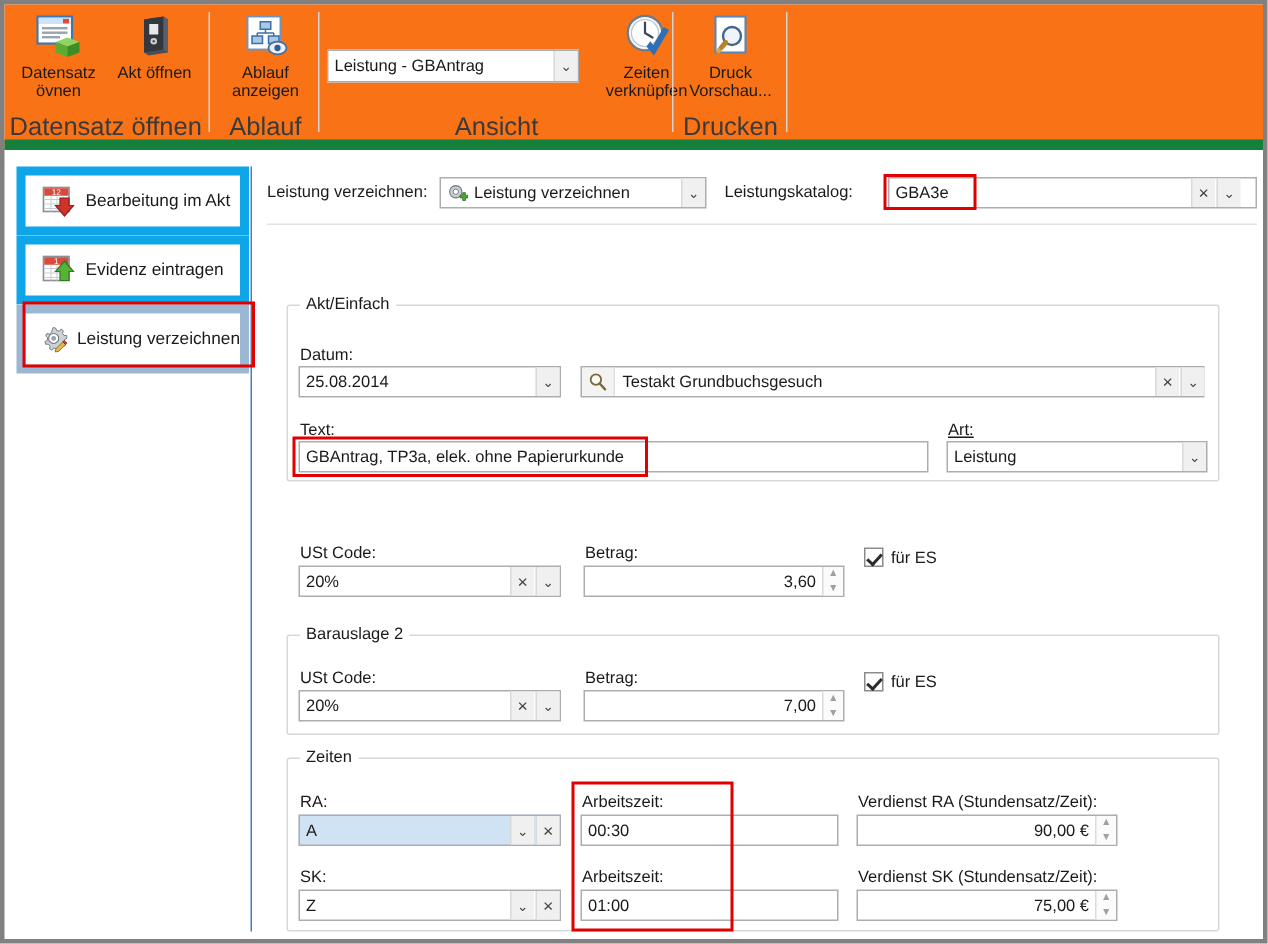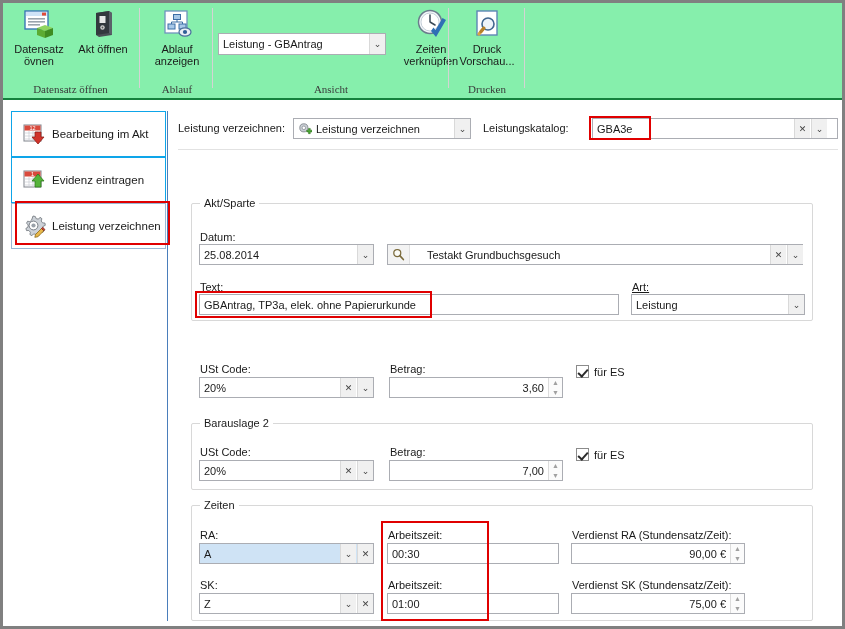--- a/index.html
+++ b/index.html
@@ -21,42 +21,41 @@
     width: 845px; height: 629px;
     border: 3px solid #808080;
     background: #ffffff;
   }
 
   
   #ribbon {
     position: absolute;
     left: 0; top: 0;
     width: 839px; height: 97px;
-    background: #86efac;
-    border-bottom: 2px solid #15803d;
+    background: #f97316;
+    border-bottom: 7px solid #15803d;
   }
   .ribbon-group {
     position: absolute;
     top: 2px;
     height: 93px;
   }
   .ribbon-group-sep {
     position: absolute;
     top: 5px;
     width: 1px; height: 80px;
     background: #d4d4d4;
   }
   .ribbon-group-label {
     position: absolute;
     bottom: 3px;
     width: 100%;
     text-align: center;
-    font-size: 11px;
+    font-size: 17px;
     color: #3a3a3a;
-    font-family: Liberation Serif, serif;
   }
   .ribbon-btn {
     position: absolute;
     top: 3px;
     text-align: center;
     cursor: default;
   }
   .ribbon-btn-label {
     display: block;
     font-size: 11px;
@@ -144,21 +143,21 @@
   #sidebar {
     position: absolute;
     left: 8px; top: 108px;
     width: 155px; height: 510px;
   }
   .side-item {
     position: absolute;
     left: 0;
     width: 155px; height: 46px;
     background: #ffffff;
-    border: 1px solid #0ea5e9;
+    border: 6px solid #0ea5e9;
     display: flex;
     align-items: center;
     padding-left: 10px;
     cursor: default;
   }
   .side-item-label {
     font-size: 11.5px;
     color: #1a1a1a;
     margin-left: 6px;
     white-space: nowrap;
@@ -381,41 +380,41 @@
     </div>
     <div class="btn-drop" style="left:808px; top:116px; height:19px;">
       <span>⌄</span>
     </div>
   </div>
   <div id="topbar-sep"></div>
 
   <div class="redbox" style="left:586px; top:113px; width:62px; height:24px;"></div>
 
   <div class="groupbox" style="left:188px; top:200px; width:622px; height:118px;">
-    <span class="groupbox-title">Akt/Sparte</span>
+    <span class="groupbox-title">Akt/Einfach</span>
   </div>
 
   <span class="field-label" style="left:197px; top:228px;">Datum:</span>
   <div class="txtbox" style="left:196px; top:241px; width:175px; height:21px;">
     <span>25.08.2014</span>
   </div>
   <div class="btn-drop" style="left:354px; top:242px; height:19px;">
     <span>⌄</span>
   </div>
 
   <span class="field-label" style="left:385px; top:240px;font-weight:bold;">Akt:</span>
   <div class="txtbox" style="left:384px; top:241px; width:416px; height:21px; padding-left:0;">
     <span style="flex:0 0 22px; display:flex; align-items:center; justify-content:center; background:#f3f3f3; height:100%; border-right:1px solid #e0e0e0;">
       <svg width="13" height="13" viewBox="0 0 16 16">
         <circle cx="6.5" cy="6.2" r="4.3" fill="none" stroke="#7a6a3a" stroke-width="1.5"></circle>
         <circle cx="6.5" cy="6.2" r="3" fill="#fbfbf5"></circle>
         <line x1="9.6" y1="9.4" x2="14" y2="14.2" stroke="#7a6a3a" stroke-width="2" stroke-linecap="round"></line>
       </svg>
     </span>
-    <span style="margin-left:17px;">Testakt Grundbuchsgesuch</span>
+    <span style="margin-left:5px;">Testakt Grundbuchsgesuch</span>
   </div>
   <div class="btn-clear" style="left:767px; top:242px; height:19px;">
     <span>✕</span>
   </div>
   <div class="btn-drop" style="left:784px; top:242px; height:19px;">
     <span>⌄</span>
   </div>
 
   <span class="field-label" style="left:197px; top:278px;">Text:</span>
   <div class="txtbox" style="left:196px; top:291px; width:420px; height:21px;">

